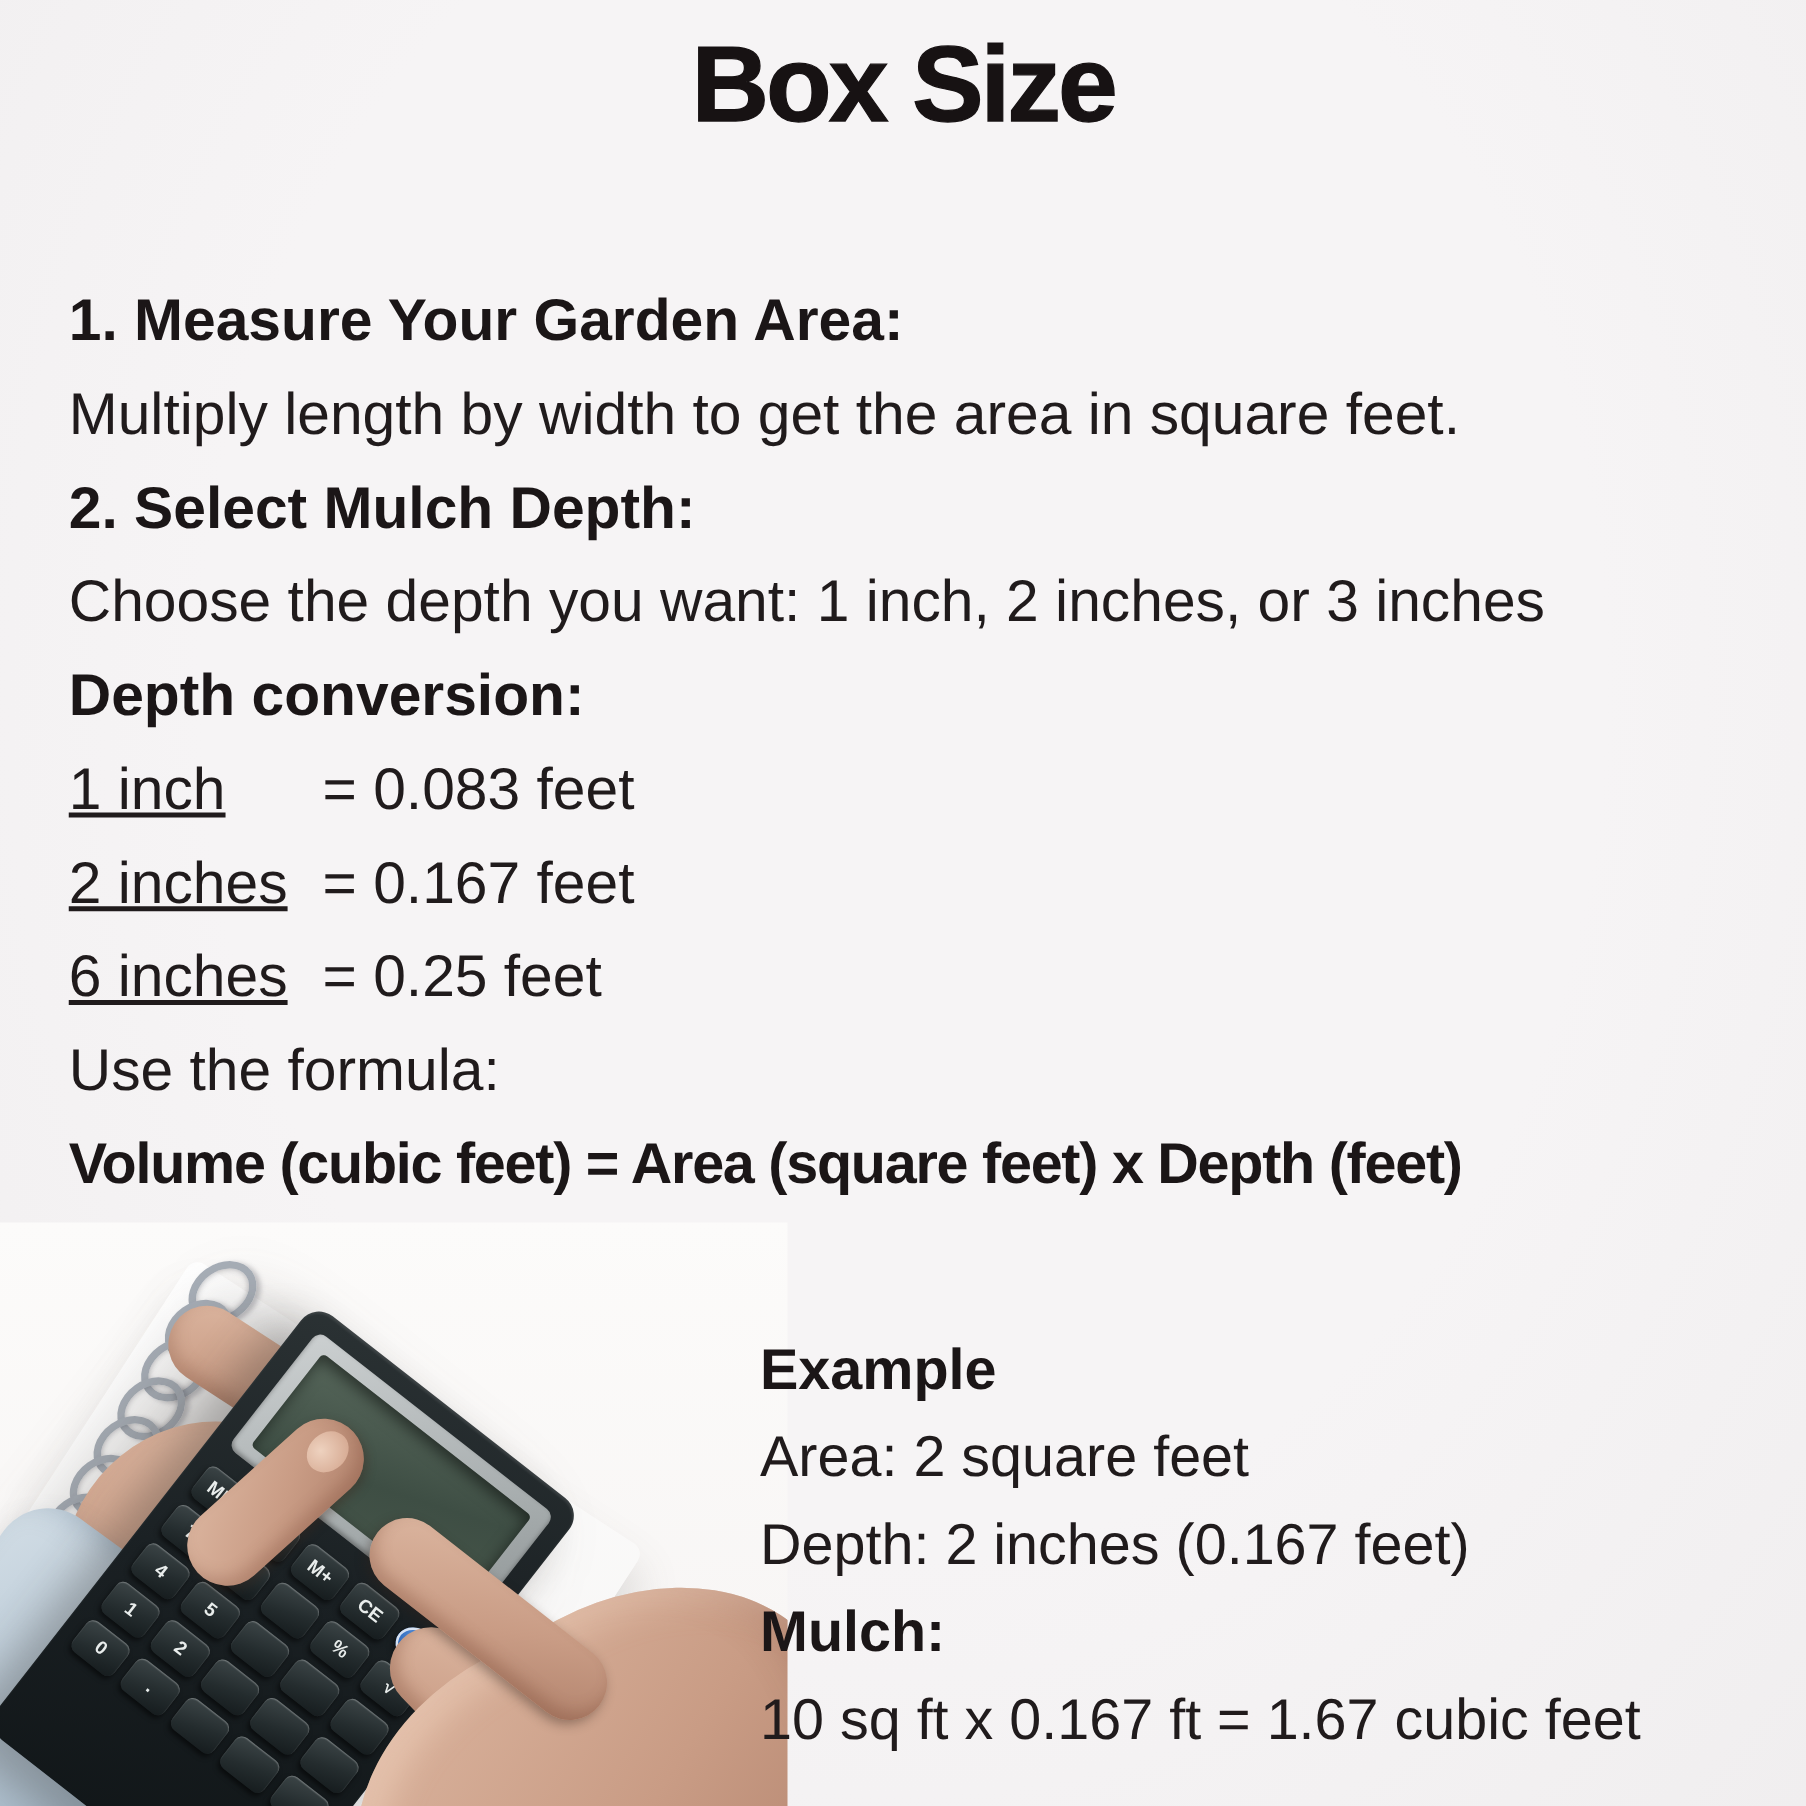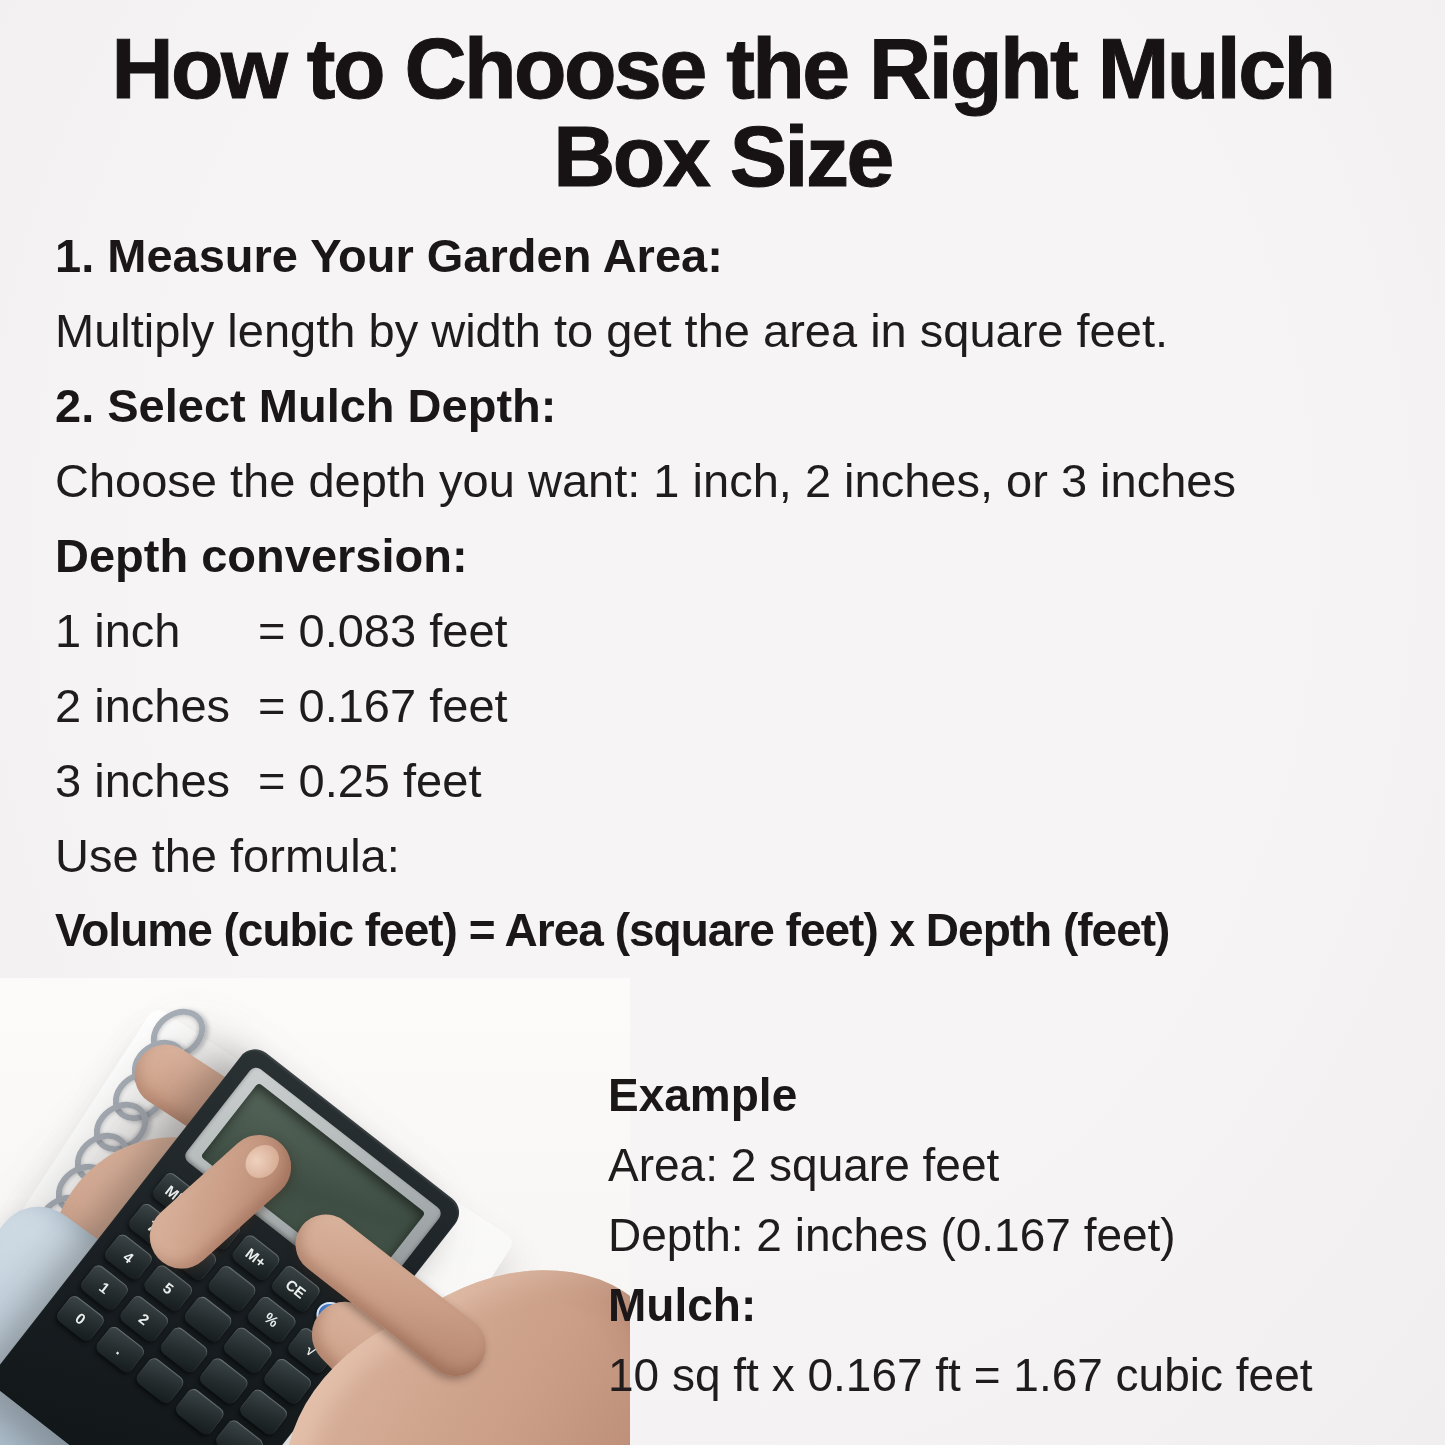--- a/index.html
+++ b/index.html
@@ -13,21 +13,21 @@
   .title{
     position:absolute;top:24px;left:0;right:0;text-align:center;
     font-size:86px;line-height:88px;font-weight:bold;letter-spacing:-2.5px;
     color:#171213;-webkit-text-stroke:1px #171213;
   }
   
   .content{position:absolute;left:55px;top:218px;right:20px;z-index:5;
     font-size:47px;line-height:75px;}
   .content .line{height:75px;white-space:nowrap;}
   .b{font-weight:bold;color:#1b1617;}
-  .conv-label{display:inline-block;min-width:203px;}
+  .conv-label{display:inline-block;min-width:203px;text-decoration:underline;}
   .formula{font-size:46px;letter-spacing:-1px;}
   
   .example{position:absolute;left:608px;top:1060px;width:760px;z-index:5;
     font-size:46px;line-height:70px;}
   .example div{height:70px;white-space:nowrap;}
   
   .photo{position:absolute;left:0;top:978px;width:630px;height:467px;z-index:1;
     overflow:hidden;background:linear-gradient(180deg,#fcfbfa 0%,#f8f6f5 70%,#f3f1f0 100%);}
   .photo *{position:absolute;}
   .page{left:155px;top:28px;width:430px;height:430px;border-radius:10px;
@@ -88,21 +88,20 @@
   .key.onc{background:radial-gradient(circle at 35% 30%, #5f9ae2 0%, #2a62b4 55%, #1b4a92 100%);
     border-radius:50%;font-size:9px;
     box-shadow:0 3px 5px rgba(0,0,0,.55), inset 0 0 0 2px rgba(255,255,255,.8);}
 </style>
 </head>
 <body>
 
 <div id="stage">
 
   <header class="title">
-    <div>How to Choose the Right Mulch</div>
     <div>Box Size</div>
   </header>
 
   <div class="photo">
     <div class="page"></div>
     <div class="ring" style="left:149px;top:33px"></div>
     <div class="ring" style="left:130px;top:64px"></div>
     <div class="ring" style="left:111px;top:95px"></div>
     <div class="ring" style="left:92px;top:126px"></div>
     <div class="ring" style="left:73px;top:157px"></div>
@@ -166,21 +165,21 @@
     <div class="line b">2. Select Mulch Depth:</div>
     <div class="line">Choose the depth you want: 1 inch, 2 inches, or 3 inches</div>
     <div class="line b">Depth conversion:</div>
     <div class="line">
       <span class="conv-label">1 inch</span><span>= 0.083 feet</span>
     </div>
     <div class="line">
       <span class="conv-label">2 inches</span><span>= 0.167 feet</span>
     </div>
     <div class="line">
-      <span class="conv-label">3 inches</span><span>= 0.25 feet</span>
+      <span class="conv-label">6 inches</span><span>= 0.25 feet</span>
     </div>
     <div class="line">Use the formula:</div>
     <div class="line b formula">Volume (cubic feet) = Area (square feet) x Depth (feet)</div>
   </main>
 
   <section class="example">
     <div class="b">Example</div>
     <div>Area: 2 square feet</div>
     <div>Depth: 2 inches (0.167 feet)</div>
     <div class="b">Mulch:</div>

